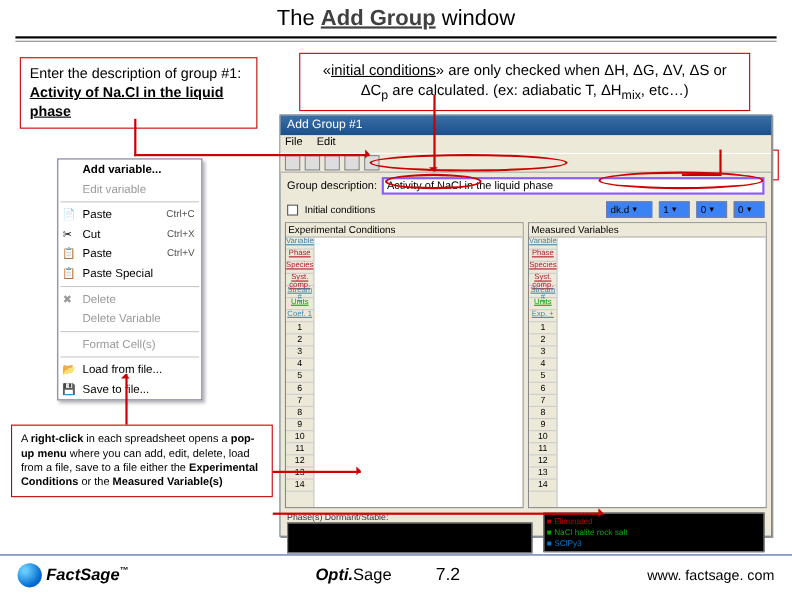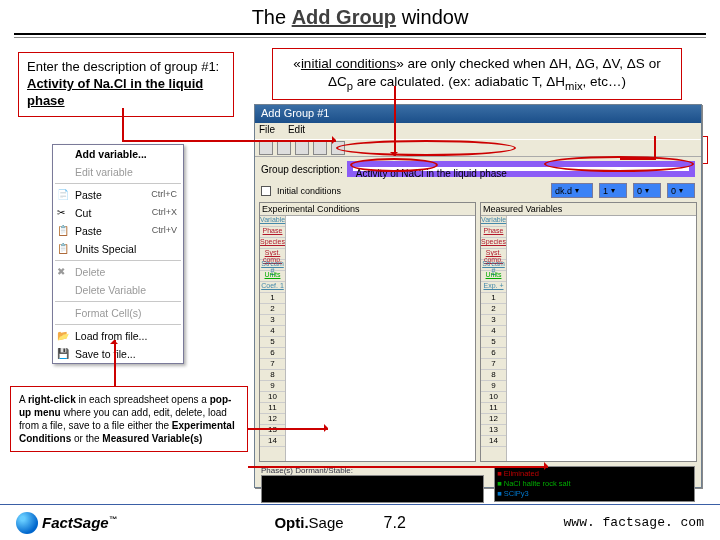--- a/index.html
+++ b/index.html
@@ -42,21 +42,21 @@
   .menubar {
     height: 16px; background: #ece9d8; font-size: 10px; padding: 1px 4px; color:#000;
   }
   .menubar span { margin-right: 10px; }
   .toolbar {
     height: 18px; background: #ece9d8; border-top:1px solid #fff; border-bottom:1px solid #aaa;
     display:flex; align-items:center; padding: 0 4px; gap:4px;
   }
   .tbtn { width:14px; height:14px; background:#ddd; border:1px solid #888; }
   .desc-row { padding: 4px 6px; font-size:10px; display:flex; align-items:center; gap:4px; }
-  .desc-input { background:#fff; border:6px solid #8b5cf6; height:16px; flex:1; font-size:10px; padding:1px 3px; color:#000; }
+  .desc-input { background:#fff; border:2px solid #8b5cf6; height:16px; flex:1; font-size:10px; padding:1px 3px; color:#000; }
   .ctl-row { padding: 2px 6px 4px; display:flex; gap:6px; align-items:center; font-size:9px; }
   .chk { width:10px; height:10px; border:1px solid #555; background:#fff; }
   .drop { background:#3b82f6; border:1px solid #7a7a99; height:15px; font-size:9px; padding:0 3px; display:flex; align-items:center; gap:3px; }
   .drop::after { content:"▾"; font-size:8px; color:#000; }
   .panes { display:flex; gap:4px; padding:0 4px; height: 260px; }
   .pane { flex:1; background:#fff; border:1px solid #888; display:flex; flex-direction:column; }
   .pane-label { font-size:9px; padding:1px 2px; background:#ece9d8; border-bottom:1px solid #aaa; }
   .sheet { flex:1; display:flex; overflow:hidden; }
   .rowhdrs { width:26px; background:#ece9d8; border-right:1px solid #bbb; font-size:8px; }
   .rowhdrs div { height:12px; border-bottom:1px solid #ccc; text-align:center; color:#48a; }
@@ -91,23 +91,23 @@
     padding: 0 16px; background:#fff;
   }
   .logo { display:flex; align-items:center; gap:4px; }
   .logo-ball {
     width:22px; height:22px; border-radius:50%;
     background: radial-gradient(circle at 30% 30%, #6cf 10%, #06c 70%);
   }
   .logo-text { font-size:15px; font-weight:bold; color:#000000; font-style:italic; }
   .logo-text .tm { font-size:8px; vertical-align:super; }
   .opti { font-size:15px; }
-  .opti b { }
+  .opti b { font-style: italic; }
   .ver { font-size:16px; margin-left:40px; }
-  .url { font-size:13px; color:#000;font-family:Liberation Mono, monospace; }
+  .url { font-size:13px; color:#000; }
 
   
   .oval {
     position:absolute; border:2px solid #c00; border-radius:50%;
   }
 </style>
 </head>
 <body>
 
 <div class="title">
@@ -241,21 +241,21 @@
   </div>
 </div>
 
 <div class="ctxmenu" id="ctx">
     <div class="mi" style="font-weight: bold;"><span>Add variable...</span></div>
     <div class="mi dis"><span>Edit variable</span></div>
     <div class="sep"></div>
     <div class="mi"><span class="ic">📄</span><span>Paste</span><span class="shortcut">Ctrl+C</span></div>
     <div class="mi"><span class="ic">✂</span><span>Cut</span><span class="shortcut">Ctrl+X</span></div>
     <div class="mi"><span class="ic">📋</span><span>Paste</span><span class="shortcut">Ctrl+V</span></div>
-    <div class="mi"><span class="ic">📋</span><span>Units Special</span></div>
+    <div class="mi"><span class="ic">📋</span><span>Paste Special</span></div>
     <div class="sep"></div>
     <div class="mi dis"><span class="ic">✖</span><span>Delete</span></div>
     <div class="mi dis"><span>Delete Variable</span></div>
     <div class="sep"></div>
     <div class="mi dis"><span>Format Cell(s)</span></div>
     <div class="sep"></div>
     <div class="mi"><span class="ic">📂</span><span>Load from file...</span></div>
     <div class="mi"><span class="ic">💾</span><span>Save to file...</span></div>
   </div>
 

